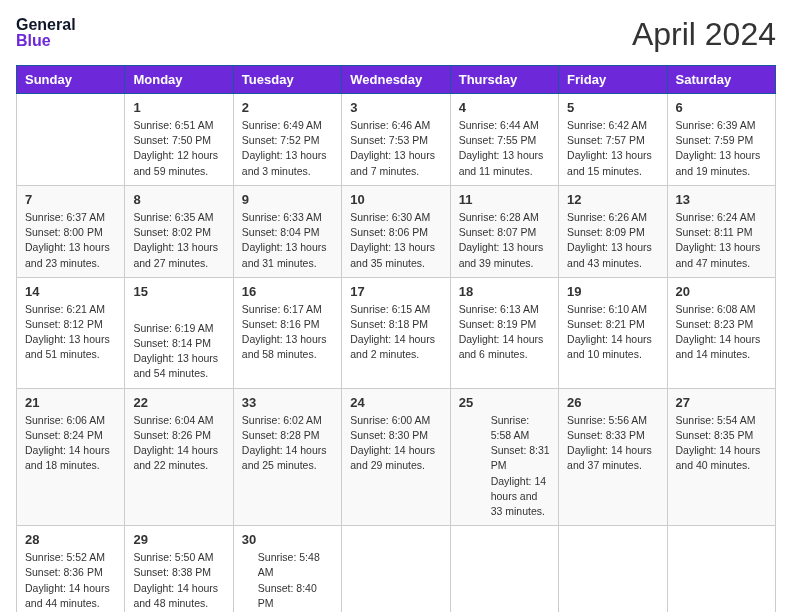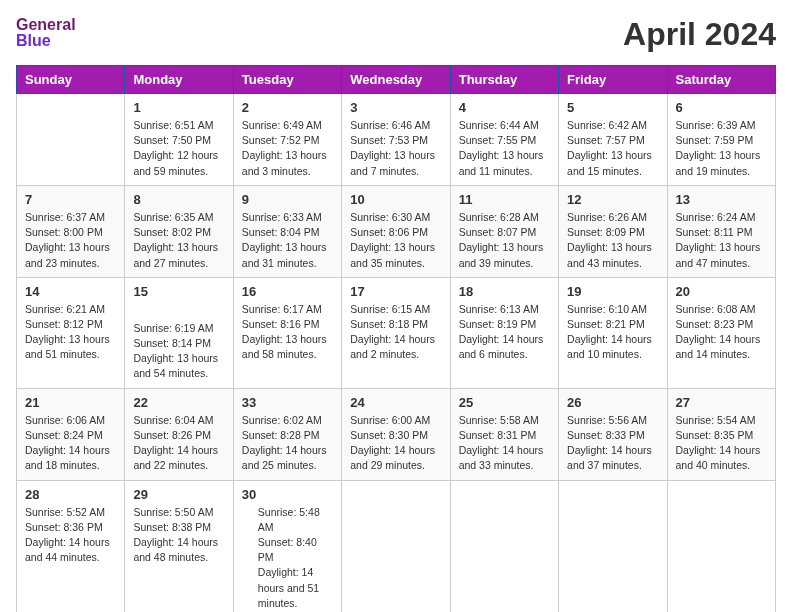--- a/index.html
+++ b/index.html
@@ -20,32 +20,32 @@
       display: flex;
       align-items: center;
       gap: 4px;
     }
     .title-area {
       text-align: right;
     }
     .month-title {
       font-size: 32px;
       color: #333;
-      font-weight: bold;
+      font-weight: normal;
     }
     .location-title {
       font-size: 14px;
       color: #555;
     }
     .calendar {
       width: 100%;
       border-collapse: collapse;
     }
     .calendar th {
-      background-color: #a21caf;
+      background-color: #6d28d9;
       color: white;
       text-align: left;
       padding: 6px 8px;
       font-size: 13px;
       font-weight: bold;
       border: 1px solid #1a55a0;
     }
     .calendar td {
       border: 1px solid #ccc;
       vertical-align: top;
@@ -73,21 +73,21 @@
       background: #fff !important;
     }
   </style>
 </head>
 <body>
 
 <div class="header-area">
   <div class="logo">
 
     <div style="display:flex;flex-direction:column;line-height:1.1;">
-      <span style="font-size:16px;font-weight:bold;color:#701a75;">General</span>
+      <span style="font-size:16px;font-weight:bold;color:#0f172a;">General</span>
       <span style="font-size:16px;font-weight:bold;color:#6d28d9;margin-top:-2px;">Blue</span>
     </div>
   </div>
   <div class="title-area">
     <div class="month-title">April 2024</div>
   </div>
 </div>
 
 <table class="calendar">
   <thead>
@@ -249,21 +249,21 @@
 Daylight: 14 hours and 25 minutes.</div>
         </td>
         <td>
           <div class="day-number">24</div>
           <div class="day-detail" style="white-space: pre-line;">Sunrise: 6:00 AM
 Sunset: 8:30 PM
 Daylight: 14 hours and 29 minutes.</div>
         </td>
         <td>
           <div class="day-number">25</div>
-          <div class="day-detail" style="white-space: pre-line;">Sunrise: 5:58 AM
+          <div class="day-detail" style="white-space: pre-line; margin-left: 32px;">Sunrise: 5:58 AM
 Sunset: 8:31 PM
 Daylight: 14 hours and 33 minutes.</div>
         </td>
         <td>
           <div class="day-number">26</div>
           <div class="day-detail" style="white-space: pre-line;">Sunrise: 5:56 AM
 Sunset: 8:33 PM
 Daylight: 14 hours and 37 minutes.</div>
         </td>
         <td>

